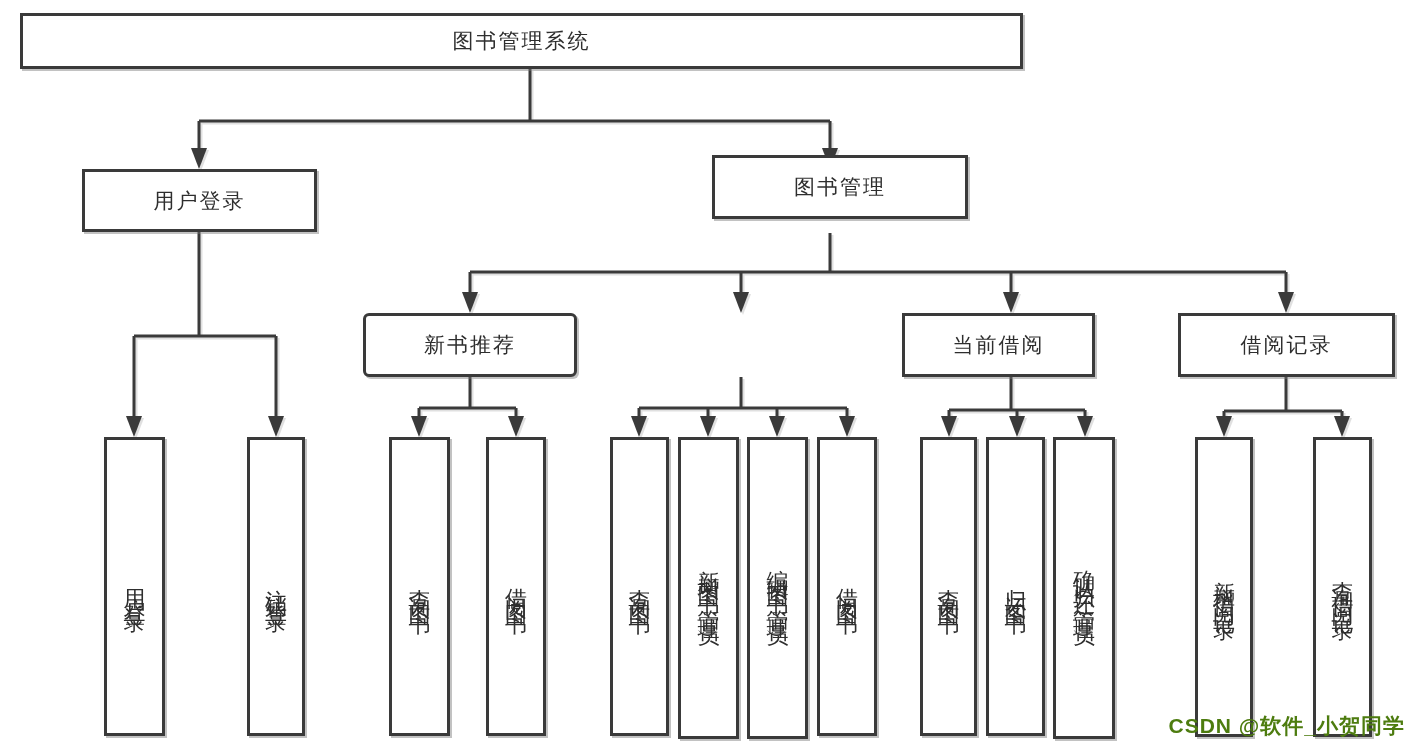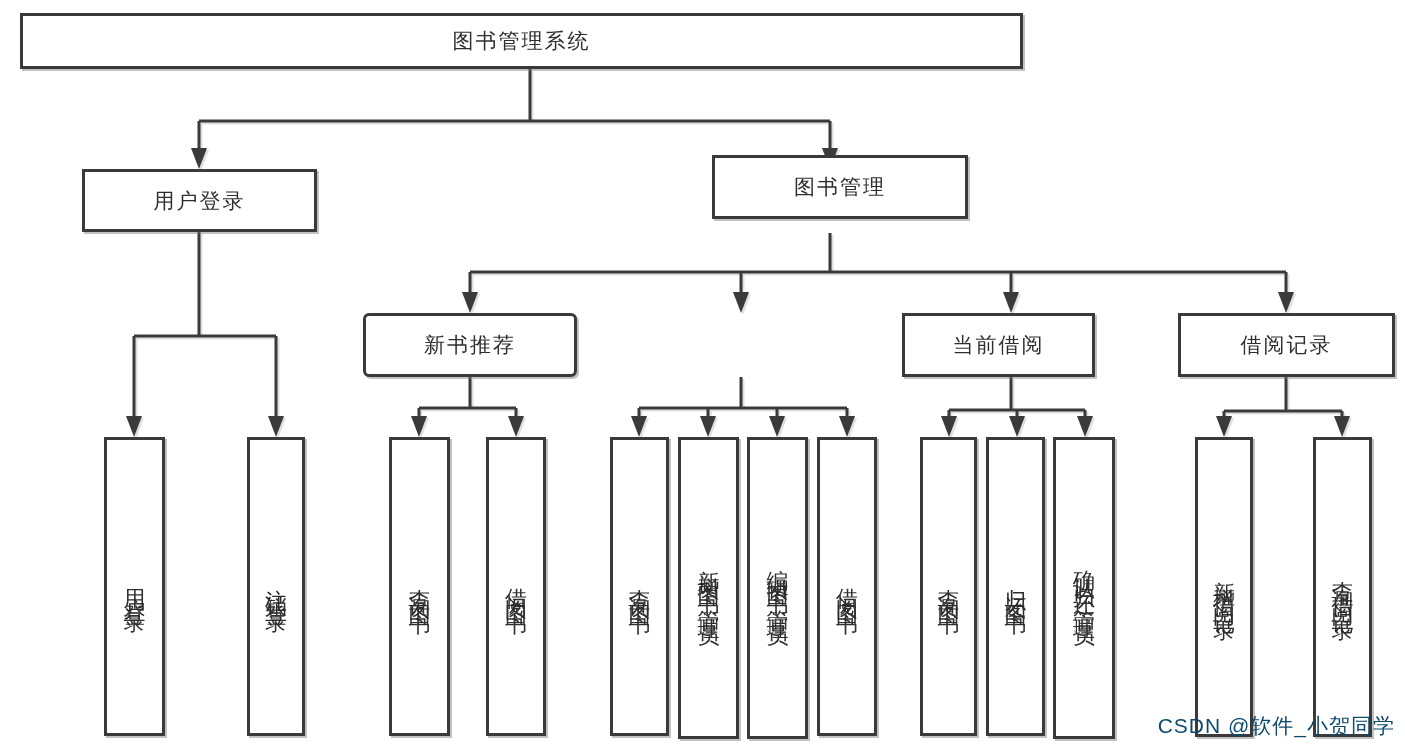--- a/index.html
+++ b/index.html
@@ -45,26 +45,27 @@
     stroke-width:3;
     fill:none;
   }
   #connectors polygon{
     fill:#3a3a3a;
     stroke:none;
   }
   .watermark{
     position:absolute;
     top:712px;
-    right:10px;
+    right:0;
     font-size:21px;
     letter-spacing:1px;
-    color:#0c4a6e;
+    color:#4d7c0f;
     z-index:3;
     white-space:nowrap;
+    font-weight:bold;
   }
 </style>
 </head>
 <body>
 
 <div id="canvas">
 
   <svg id="connectors" width="1405" height="747" aria-hidden="true">
 
     <g>

